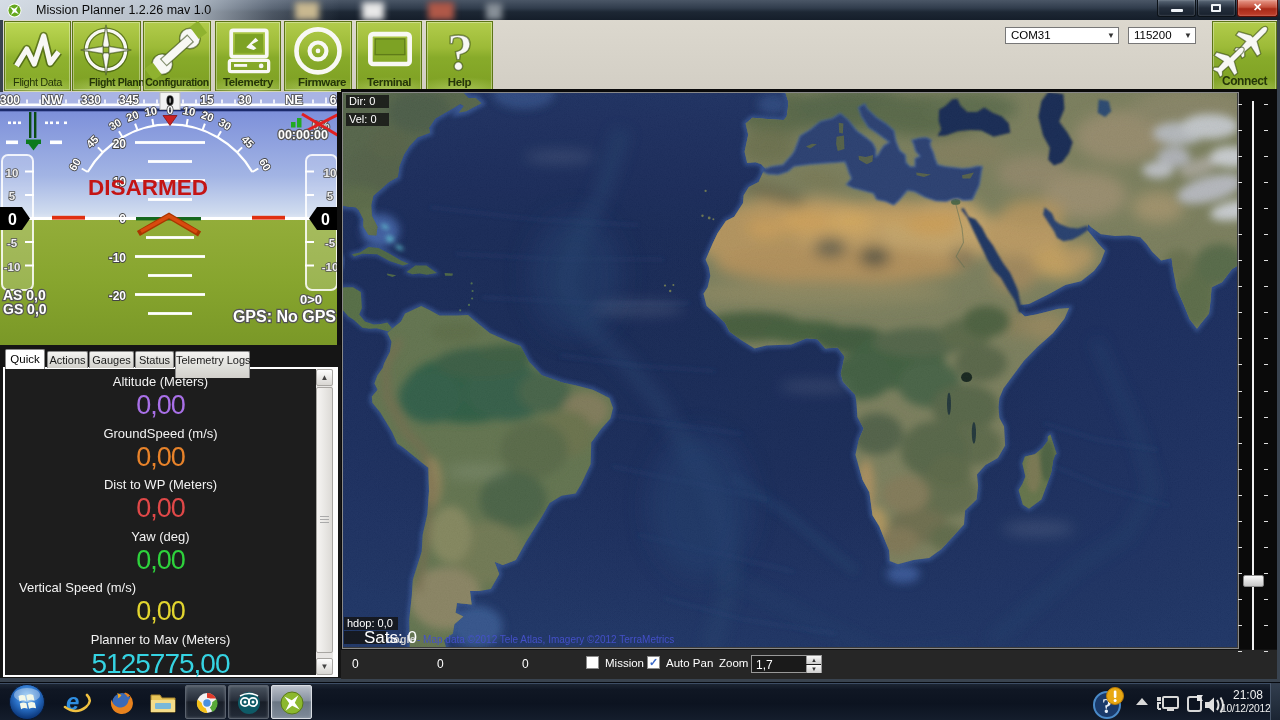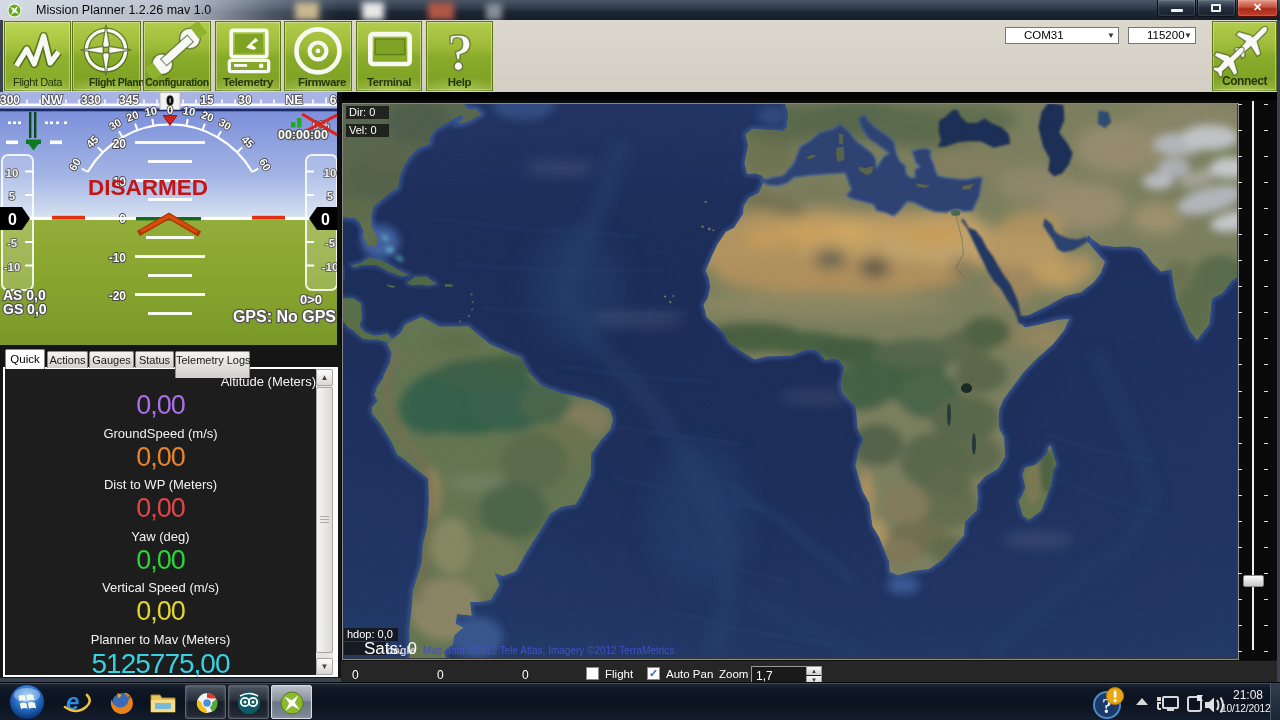--- a/index.html
+++ b/index.html
@@ -96,22 +96,22 @@
       </svg>
 <div style="position:absolute;left:0;right:0;bottom:2px;text-align:center;font-size:11.5px;font-weight:bold;color:#253608;letter-spacing:-0.4px;white-space:nowrap">Terminal</div>
 </div>
 <div style="position:absolute;left:423px;top:1px;width:67px;height:70px;background:linear-gradient(180deg,#b2cc4b 0%,#9cba37 38%,#88ab2a 52%,#7d9f23 100%);border:1px solid #5c7416;box-shadow:inset 0 0 0 1px rgba(255,255,255,0.35)">
 <div style="position:absolute;left:0;right:0;top:46px;height:24px;background:radial-gradient(ellipse 120% 90% at 50% 100%,rgba(220,240,150,0.5),rgba(255,255,255,0) 70%)"></div>
 <svg width="66" height="58" viewBox="0 0 66 62" style="position:absolute;left:0;top:-1px">
         <text x="33" y="52" text-anchor="middle" font-size="56" font-weight="bold" fill="#f8f8f4" stroke="rgba(40,60,5,0.55)" stroke-width="1.5" font-family="Liberation Serif,serif">?</text>
       </svg>
 <div style="position:absolute;left:0;right:0;bottom:2px;text-align:center;font-size:11.5px;font-weight:bold;color:#253608;letter-spacing:-0.4px;white-space:nowrap">Help</div>
 </div>
-<div class="abs" style="left:1002px;top:7px;width:114px;height:17px;background:#fff;border:1px solid #777;font-size:11.5px;color:#000;line-height:15px;padding-left:18px">COM31<span style="position:absolute;right:3px;top:0px;color:#333;font-size:8px">▼</span></div>
-<div class="abs" style="left:1125px;top:7px;width:68px;height:17px;background:#fff;border:1px solid #777;font-size:11.5px;color:#000;line-height:15px;padding-left:18px">115200<span style="position:absolute;right:3px;top:0px;color:#333;font-size:8px">▼</span></div>
+<div class="abs" style="left:1002px;top:7px;width:114px;height:17px;background:#fff;border:1px solid #777;font-size:11.5px;color:#000;line-height:15px;padding-left:5px">COM31<span style="position:absolute;right:3px;top:0px;color:#333;font-size:8px">▼</span></div>
+<div class="abs" style="left:1125px;top:7px;width:68px;height:17px;background:#fff;border:1px solid #777;font-size:11.5px;color:#000;line-height:15px;padding-left:5px">115200<span style="position:absolute;right:3px;top:0px;color:#333;font-size:8px">▼</span></div>
 <div style="position:absolute;left:1209px;top:1px;width:65px;height:70px;background:linear-gradient(180deg,#b2cc4b 0%,#9cba37 38%,#88ab2a 52%,#7d9f23 100%);border:1px solid #5c7416;box-shadow:inset 0 0 0 1px rgba(255,255,255,0.35)">
 <div style="position:absolute;left:0;right:0;top:46px;height:24px;background:radial-gradient(ellipse 120% 90% at 50% 100%,rgba(220,240,150,0.5),rgba(255,255,255,0) 70%)"></div>
 <svg width="66" height="58" viewBox="0 0 66 62" style="position:absolute;left:0;top:-1px">
         <g stroke="rgba(40,60,5,0.55)" stroke-width="1.5" fill="#f8f8f4">
           <path d="M36,20 L46,10 q4,-3 6,-1 t-1,6 L41,25 l4,14 -4,3 -7,-11 -7,6 0,5 -3,2 -3,-6 -6,-3 2,-3 5,0 6,-7 -11,-7 3,-4 14,4 Z" transform="translate(6,-2) scale(0.95)"></path>
           <path d="M20,34 L30,24 q4,-3 6,-1 t-1,6 L25,39 l4,14 -4,3 -7,-11 -7,6 0,5 -3,2 -3,-6 -6,-3 2,-3 5,0 6,-7 -11,-7 3,-4 14,4 Z" transform="translate(-2,8) scale(0.9)"></path>
         </g>
       </svg>
 <div style="position:absolute;left:0;right:0;bottom:2px;text-align:center;font-size:12px;font-weight:bold;color:#253608;letter-spacing:-0.4px;white-space:nowrap">Connect</div>
 </div>
@@ -269,42 +269,42 @@
 <div class="abs" style="left:337px;top:92px;width:5px;height:253px;background:#101010"></div>
 
 <div class="abs" style="left:0;top:345px;width:341px;height:333px;background:#151515"></div>
 <div style="position:absolute;left:5px;top:349px;width:40px;height:20px;background:#fff;border:1px solid #888;border-bottom:none;border-radius:2px 2px 0 0;color:#000;font-size:11.5px;text-align:center;line-height:19px;z-index:3">Quick</div>
 <div style="position:absolute;left:47px;top:351px;width:41px;height:17px;background:linear-gradient(180deg,#f4f3f1,#dededa 60%,#d2d0cb);border:1px solid #8a8a8a;border-bottom:none;border-radius:2px 2px 0 0;color:#1a1a1a;font-size:11px;text-align:center;line-height:17px;z-index:2;white-space:nowrap">Actions</div>
 <div style="position:absolute;left:89px;top:351px;width:45px;height:17px;background:linear-gradient(180deg,#f4f3f1,#dededa 60%,#d2d0cb);border:1px solid #8a8a8a;border-bottom:none;border-radius:2px 2px 0 0;color:#1a1a1a;font-size:11px;text-align:center;line-height:17px;z-index:2;white-space:nowrap">Gauges</div>
 <div style="position:absolute;left:135px;top:351px;width:39px;height:17px;background:linear-gradient(180deg,#f4f3f1,#dededa 60%,#d2d0cb);border:1px solid #8a8a8a;border-bottom:none;border-radius:2px 2px 0 0;color:#1a1a1a;font-size:11px;text-align:center;line-height:17px;z-index:2;white-space:nowrap">Status</div>
 <div style="position:absolute;left:175px;top:351px;width:75px;height:27px;background:linear-gradient(180deg,#f4f3f1,#dededa 60%,#d2d0cb);border:1px solid #8a8a8a;border-bottom:none;border-radius:2px 2px 0 0;color:#1a1a1a;font-size:11px;text-align:center;line-height:17px;z-index:2;white-space:nowrap">Telemetry Logs</div>
 <div class="abs" style="left:3px;top:367px;width:335px;height:310px;background:#fff"></div>
 <div class="abs" style="left:5px;top:369px;width:311px;height:306px;background:#1d1d1d"></div>
-<div style="position:absolute;left:5px;top:374px;width:311px;text-align:right;font-size:13px;color:#f2f2f2">Altitude (Meters)</div>
+<div style="position:absolute;left:5px;top:374px;width:311px;text-align:center;font-size:13px;color:#f2f2f2">Altitude (Meters)</div>
 <div style="position:absolute;left:5px;top:390px;width:311px;text-align:center;font-size:27px;color:#a970e8;letter-spacing:-1px">0,00</div>
 <div style="position:absolute;left:5px;top:425.5px;width:311px;text-align:center;font-size:13px;color:#f2f2f2">GroundSpeed (m/s)</div>
 <div style="position:absolute;left:5px;top:441.5px;width:311px;text-align:center;font-size:27px;color:#e8832a;letter-spacing:-1px">0,00</div>
 <div style="position:absolute;left:5px;top:477.0px;width:311px;text-align:center;font-size:13px;color:#f2f2f2">Dist to WP (Meters)</div>
 <div style="position:absolute;left:5px;top:493.0px;width:311px;text-align:center;font-size:27px;color:#e04848;letter-spacing:-1px">0,00</div>
 <div style="position:absolute;left:5px;top:528.5px;width:311px;text-align:center;font-size:13px;color:#f2f2f2">Yaw (deg)</div>
 <div style="position:absolute;left:5px;top:544.5px;width:311px;text-align:center;font-size:27px;color:#2ed23c;letter-spacing:-1px">0,00</div>
-<div style="position:absolute;left:5px;top:580.0px;width:311px;text-align:center;font-size:13px;color:#f2f2f2">Vertical Speed (m/s)</div>
+<div style="position:absolute;left:19px;top:580.0px;width:311px;font-size:13px;color:#f2f2f2">Vertical Speed (m/s)</div>
 <div style="position:absolute;left:5px;top:596.0px;width:311px;text-align:center;font-size:27px;color:#e2d52f;letter-spacing:-1px">0,00</div>
 <div style="position:absolute;left:5px;top:631.5px;width:311px;text-align:center;font-size:13px;color:#f2f2f2">Planner to Mav (Meters)</div>
 <div style="position:absolute;left:5px;top:647.5px;width:311px;text-align:center;font-size:28px;color:#35d3e2;letter-spacing:-1px">5125775,00</div>
 <div style="position:absolute;left:316px;top:369px;width:17px;height:306px;background:#e8e6e4">
 <div style="position:absolute;left:0;top:0;width:17px;height:17px;background:linear-gradient(180deg,#fdfdfd,#d8d6d2);border:1px solid #a8a6a2;border-radius:2px;color:#444;font-size:8px;text-align:center;line-height:16px">▲</div>
 <div style="position:absolute;left:0;bottom:0;width:17px;height:17px;background:linear-gradient(180deg,#fdfdfd,#d8d6d2);border:1px solid #a8a6a2;border-radius:2px;color:#444;font-size:8px;text-align:center;line-height:16px">▼</div>
 <div style="position:absolute;left:0;top:18px;width:17px;height:266px;background:linear-gradient(90deg,#f6f5f3,#dcdad6);border:1px solid #a8a6a2;border-radius:2px"></div>
     <div style="position:absolute;left:4px;top:147.0px;width:9px;height:1px;background:#aaa"></div>
     <div style="position:absolute;left:4px;top:150.0px;width:9px;height:1px;background:#aaa"></div>
     <div style="position:absolute;left:4px;top:153.0px;width:9px;height:1px;background:#aaa"></div>
   </div>
 
-<div class="abs" style="left:341px;top:100px;width:936px;height:590px;background:#0a0a0a">
+<div class="abs" style="left:341px;top:89px;width:936px;height:590px;background:#0a0a0a">
 <div class="abs" style="left:1px;top:3px;width:897px;height:557px;background:#3a3a3a;border:1px solid #888"></div>
 <div class="abs" style="left:2px;top:4px;width:894px;height:554px;overflow:hidden">
 <svg width="894" height="554" viewBox="0 0 894 554" xmlns="http://www.w3.org/2000/svg" style="position:absolute;left:0;top:0">
 <defs>
 <linearGradient id="og" x1="0" y1="0" x2="0" y2="1">
  <stop offset="0" stop-color="#1f3366"></stop>
             <stop offset="0.25" stop-color="#192c5e"></stop>
  <stop offset="0.55" stop-color="#1b3063"></stop>
             <stop offset="1" stop-color="#1e3568"></stop>
 </linearGradient>
@@ -567,21 +567,21 @@
 <div style="position:absolute;left:35px;top:540px;font-size:10.5px;color:#cfcfcf;font-weight:bold;letter-spacing:0.3px">Google</div>
 <div style="position:absolute;left:74px;top:541px;font-size:10px;color:#4450c8">- Map data ©2012 Tele Atlas, Imagery ©2012 TerraMetrics</div>
 
 </div>
 
 <div class="abs" style="left:0;top:560px;width:936px;height:30px;background:#262626;border-top:1px solid #111">
 <div class="abs" style="left:11px;top:7px;font-size:12px;color:#fff">0</div>
 <div class="abs" style="left:96px;top:7px;font-size:12px;color:#fff">0</div>
 <div class="abs" style="left:181px;top:7px;font-size:12px;color:#fff">0</div>
 <div class="abs" style="left:245px;top:6px;width:13px;height:13px;background:#fff;border:1px solid #8a8a8a"></div>
-<div class="abs" style="left:264px;top:7px;font-size:11.5px;color:#fff">Flight</div>
+<div class="abs" style="left:264px;top:7px;font-size:11.5px;color:#fff">Mission</div>
 <div class="abs" style="left:306px;top:6px;width:13px;height:13px;background:#fff;border:1px solid #8a8a8a;color:#3a6ac8;font-size:11px;font-weight:bold;line-height:11px;text-align:center">✓</div>
 <div class="abs" style="left:325px;top:7px;font-size:11.5px;color:#fff">Auto Pan</div>
 <div class="abs" style="left:378px;top:7px;font-size:11.5px;color:#fff">Zoom</div>
 <div class="abs" style="left:410px;top:5px;width:71px;height:18px;background:#1a1a1a;border:1px solid #999">
 <div class="abs" style="left:4px;top:2px;font-size:12px;color:#fff">1,7</div>
 <div class="abs" style="right:0px;top:0px;width:15px;height:8px;background:linear-gradient(180deg,#fafafa,#ccc);border-left:1px solid #999;color:#333;font-size:6px;text-align:center;line-height:8px">▲</div>
 <div class="abs" style="right:0px;top:9px;width:15px;height:8px;background:linear-gradient(180deg,#fafafa,#ccc);border-left:1px solid #999;color:#333;font-size:6px;text-align:center;line-height:8px">▼</div>
 </div>
 </div>
 </div>

